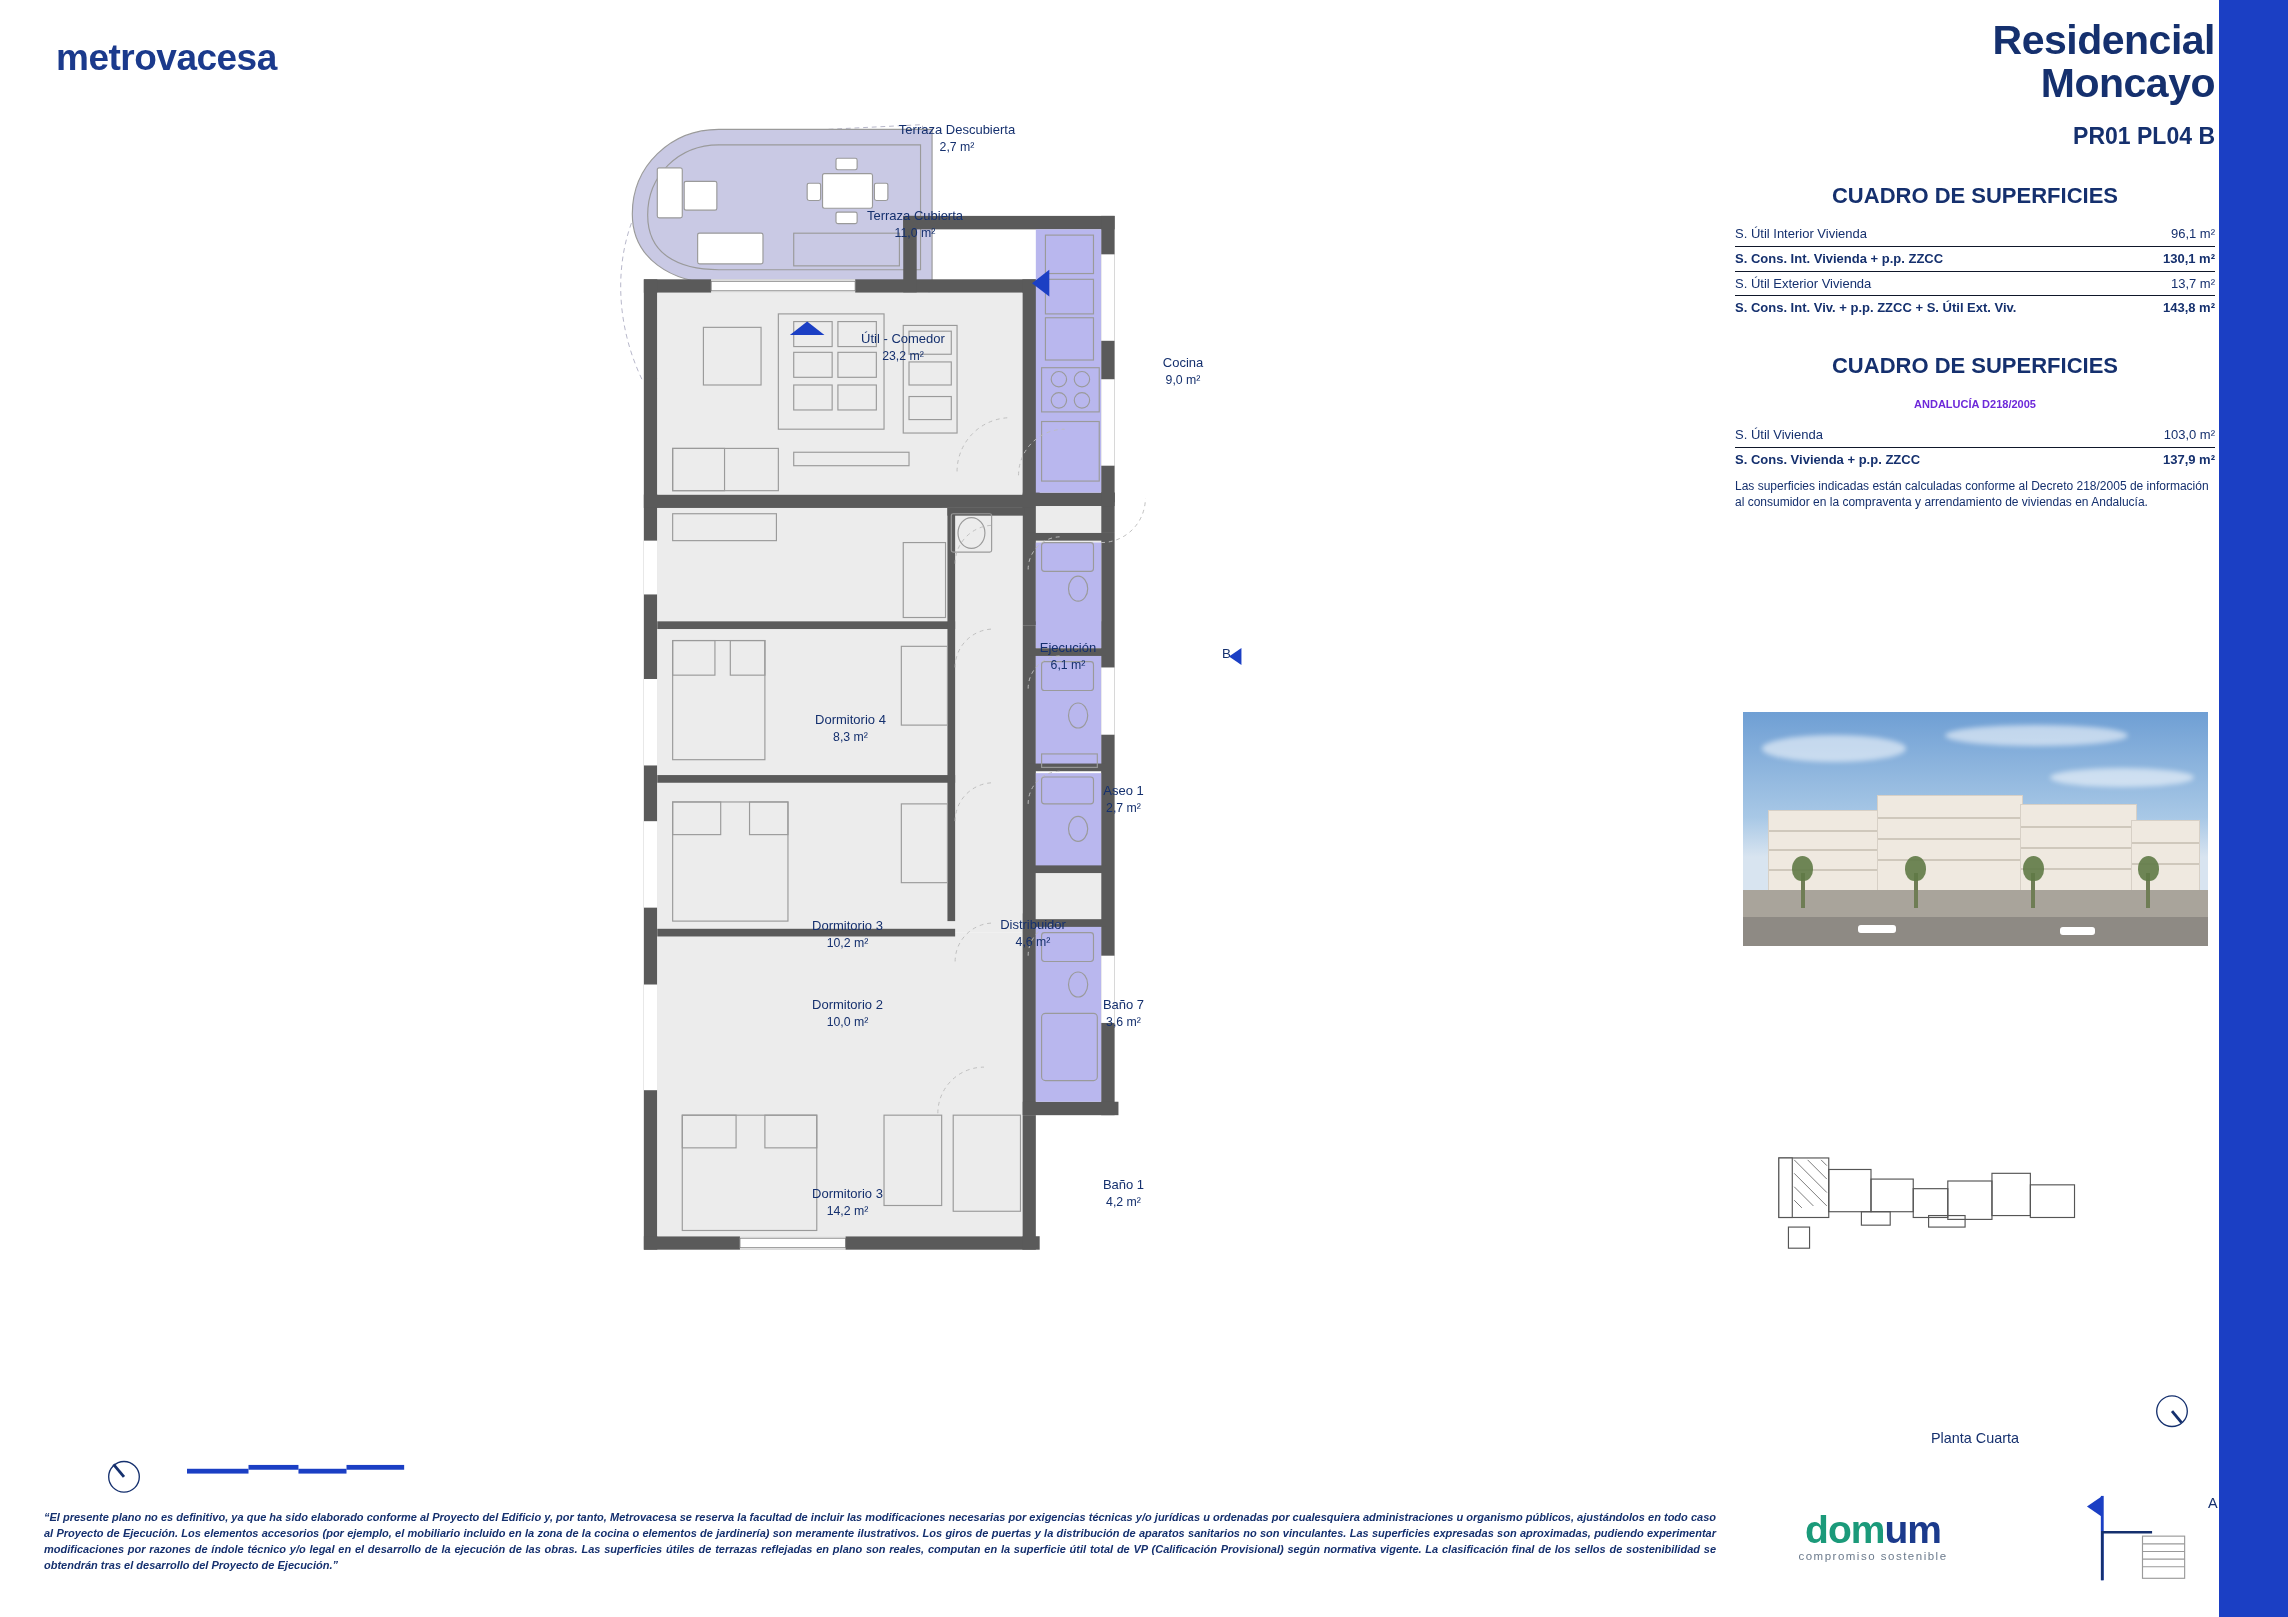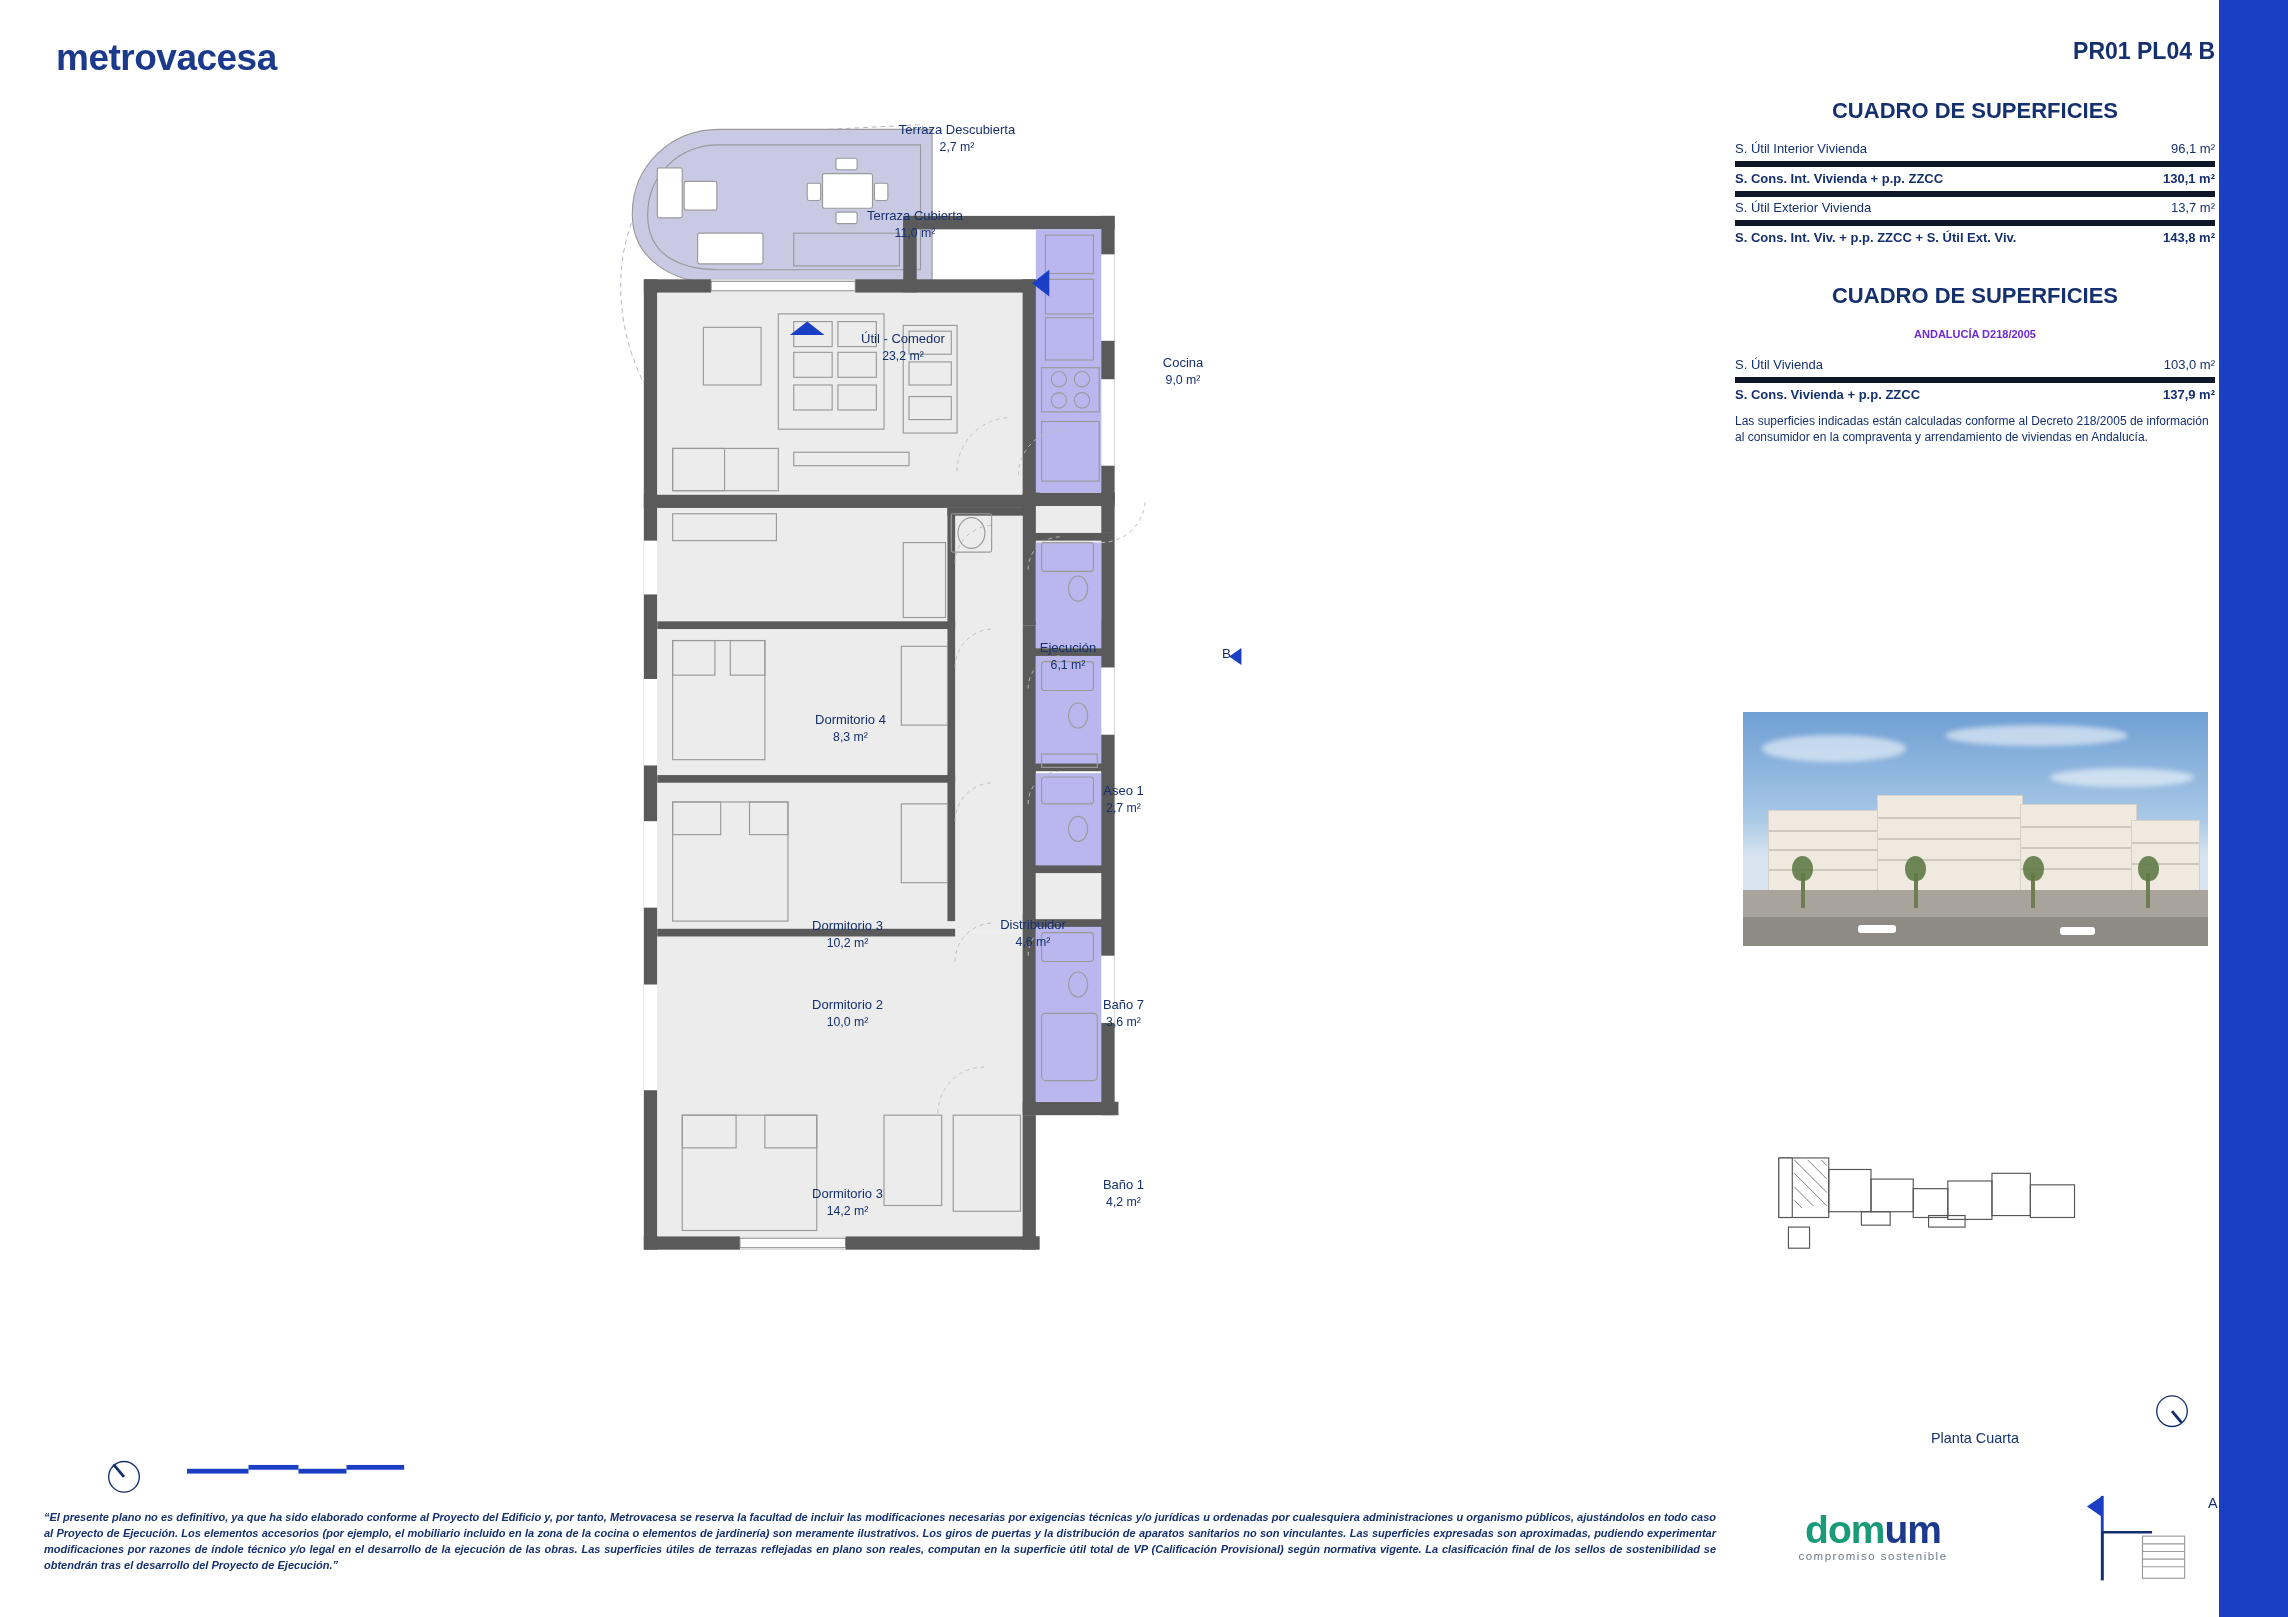--- a/index.html
+++ b/index.html
@@ -33,21 +33,21 @@
   }
   .rp-sec-title {
     text-align:center; font-size:22px; font-weight:bold; margin-top:33px; color:#15306e;
   }
   .rp-sec-sub {
     text-align:center; font-size:11px; font-weight:bold; color:#6d28d9; margin-top:19px;
   }
   .rp-table { margin-top:13.4px; width:100%; border-collapse:collapse; }
   .rp-table td {
     font-size:13px; color:#15306e; padding:3.8px 0 4.8px 0;
-    border-bottom:6px solid #0f172a;
+    border-bottom:1px solid #0f172a;
   }
   .rp-table td.val { text-align:right; white-space:nowrap; }
   .rp-table tr.bold td { font-weight:bold; }
   .rp-table tr.last td { border-bottom:none; }
   .rp-note {
     margin-top:7.7px; font-size:12px; line-height:1.32; color:#15306e;
   }
   
   .render {
     position:absolute; left:1743px; top:712px; width:465px; height:234px;
@@ -322,20 +322,24 @@
     <span class="a">4,2 m²</span>
   </div>
 </div>
 
 <div style="position:absolute; left:1222px; top:646px; font-size:13.4px; color:#15306e; font-weight:normal;">B</div>
 <svg style="position:absolute;left:1228px;top:646px;" width="17.3" height="21" viewBox="0 0 18 22">
   <polygon points="14,2 14,20 1,11" fill="#1b3fc4"></polygon>
 </svg>
 
 <div class="rp">
+  <div class="rp-title">
+    <div>Residencial</div>
+    <div>Moncayo</div>
+  </div>
   <div class="rp-code">PR01 PL04 B</div>
 
   <div class="rp-sec-title">CUADRO DE SUPERFICIES</div>
   <table class="rp-table">
     <tbody>
         <tr>
       <td>S. Útil Interior Vivienda</td>
       <td class="val">96,1 m²</td>
     </tr>
     <tr class="bold">

